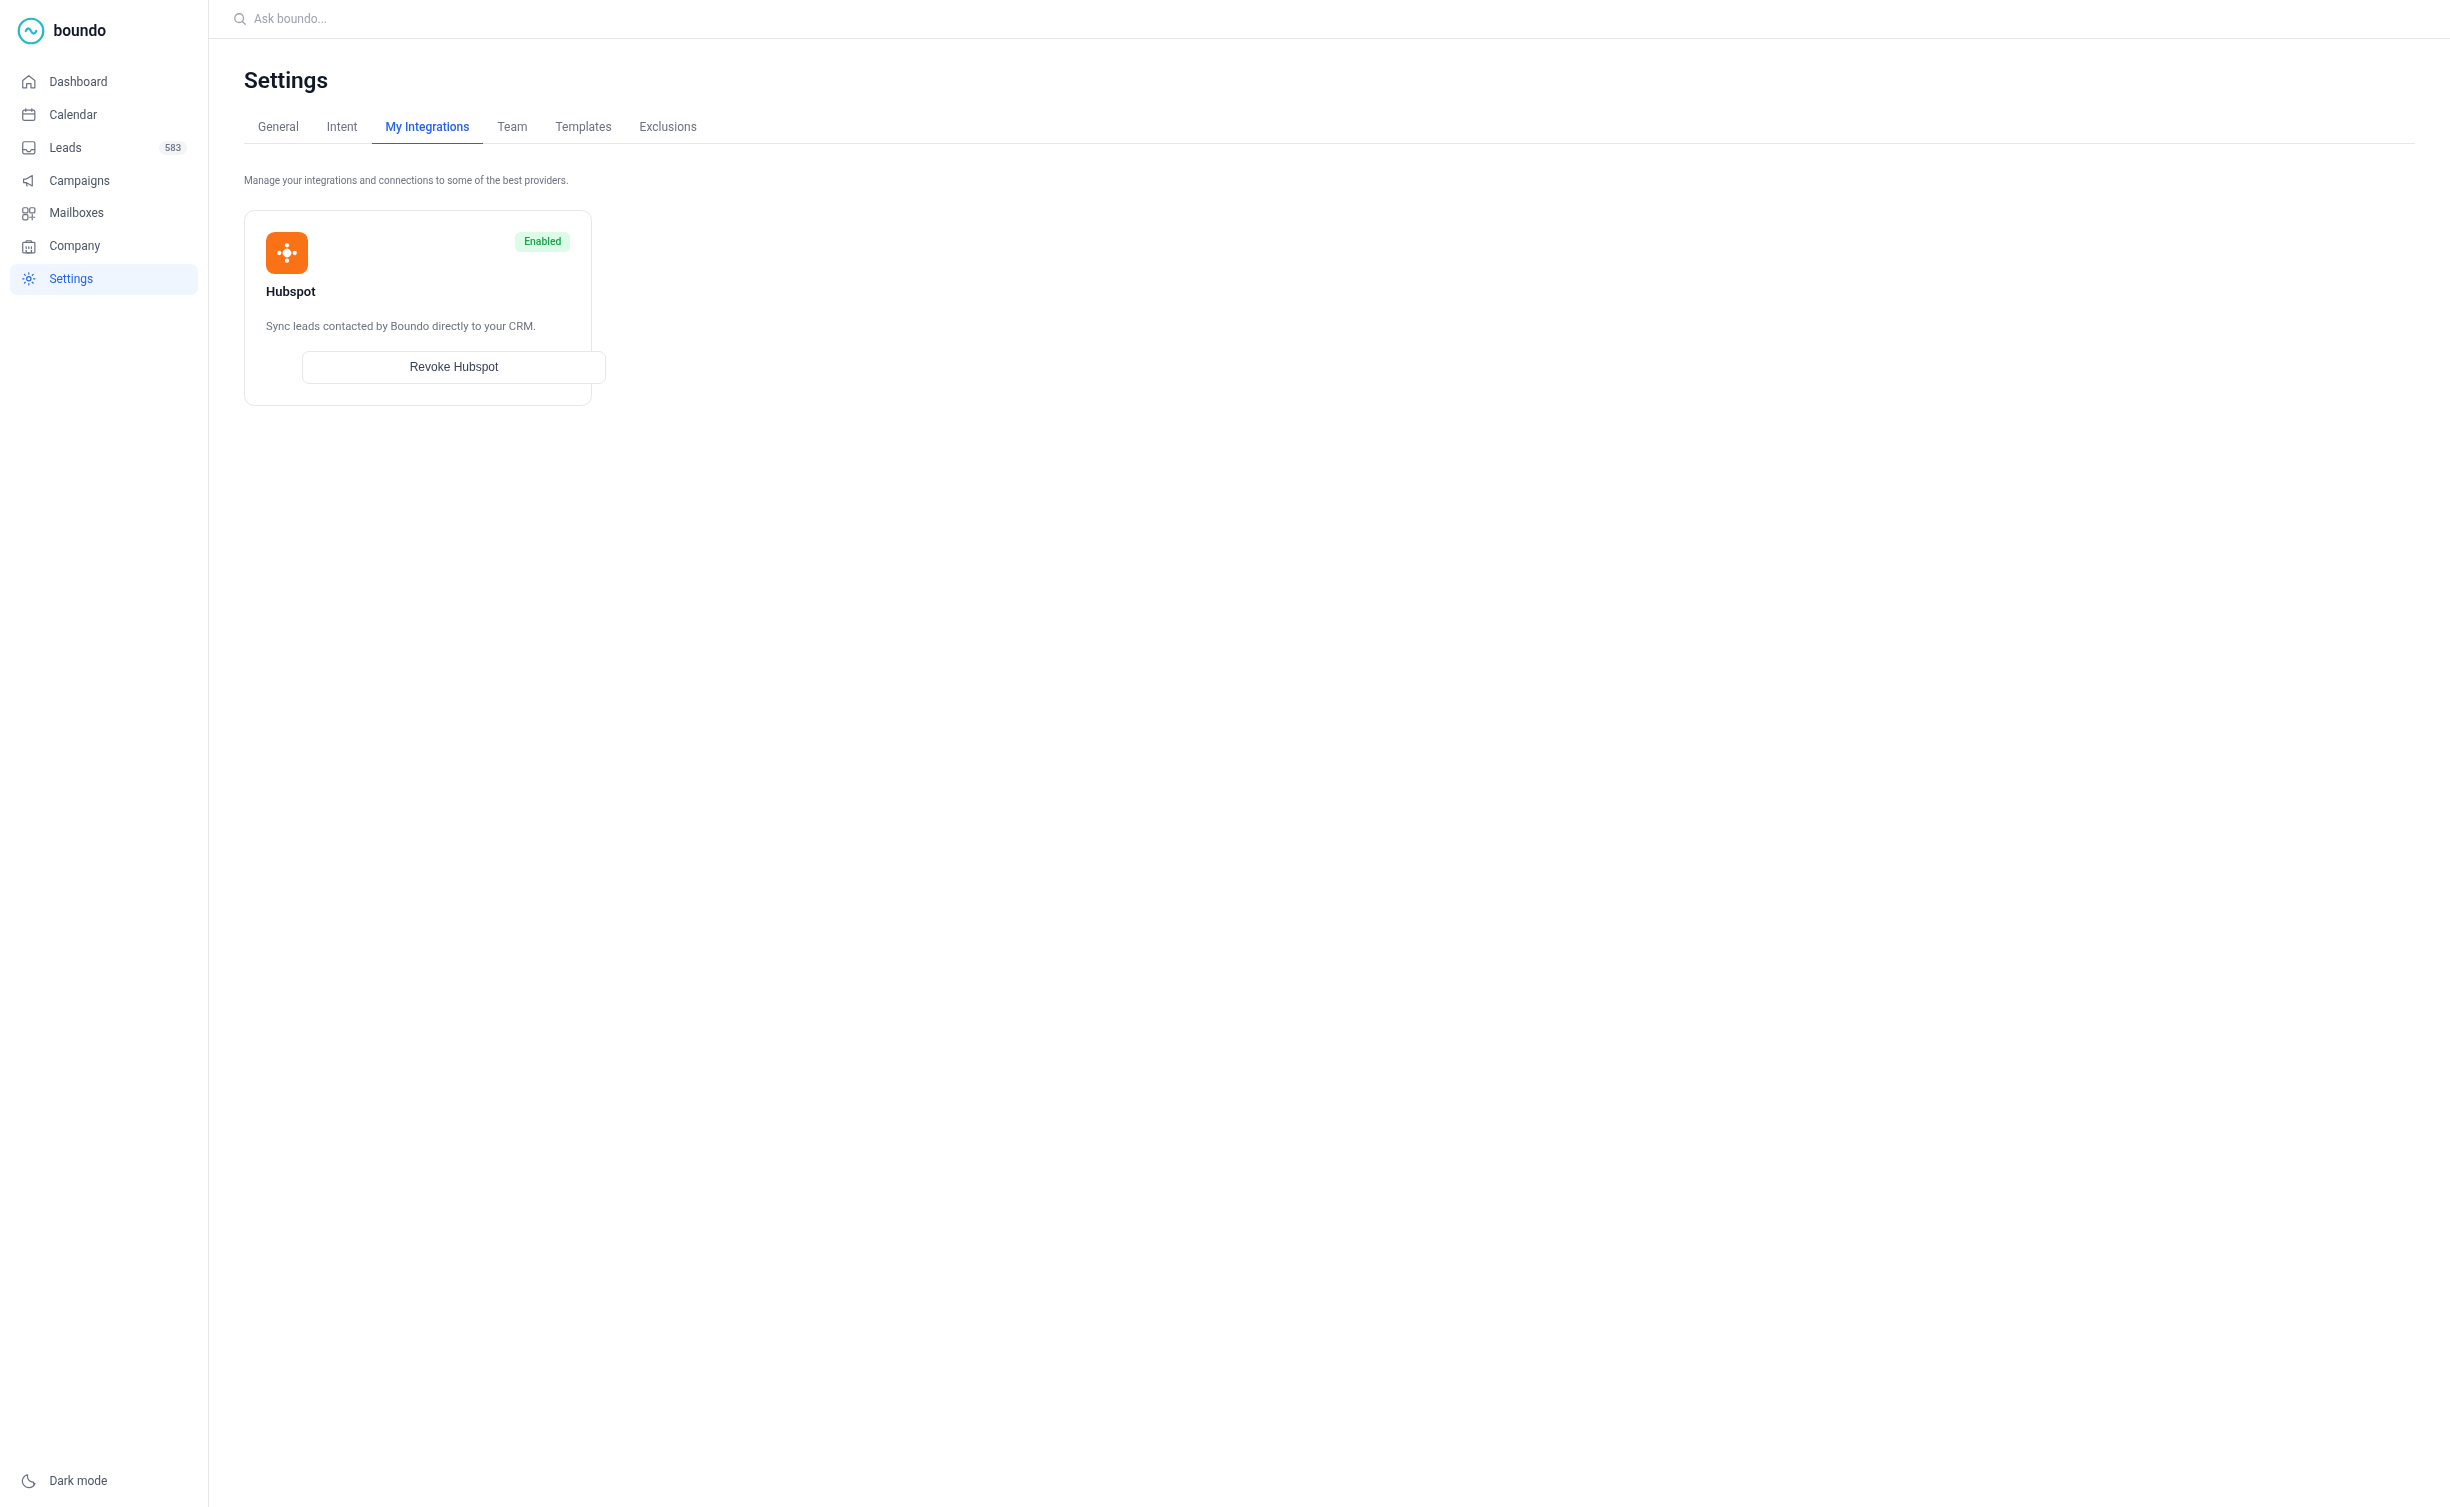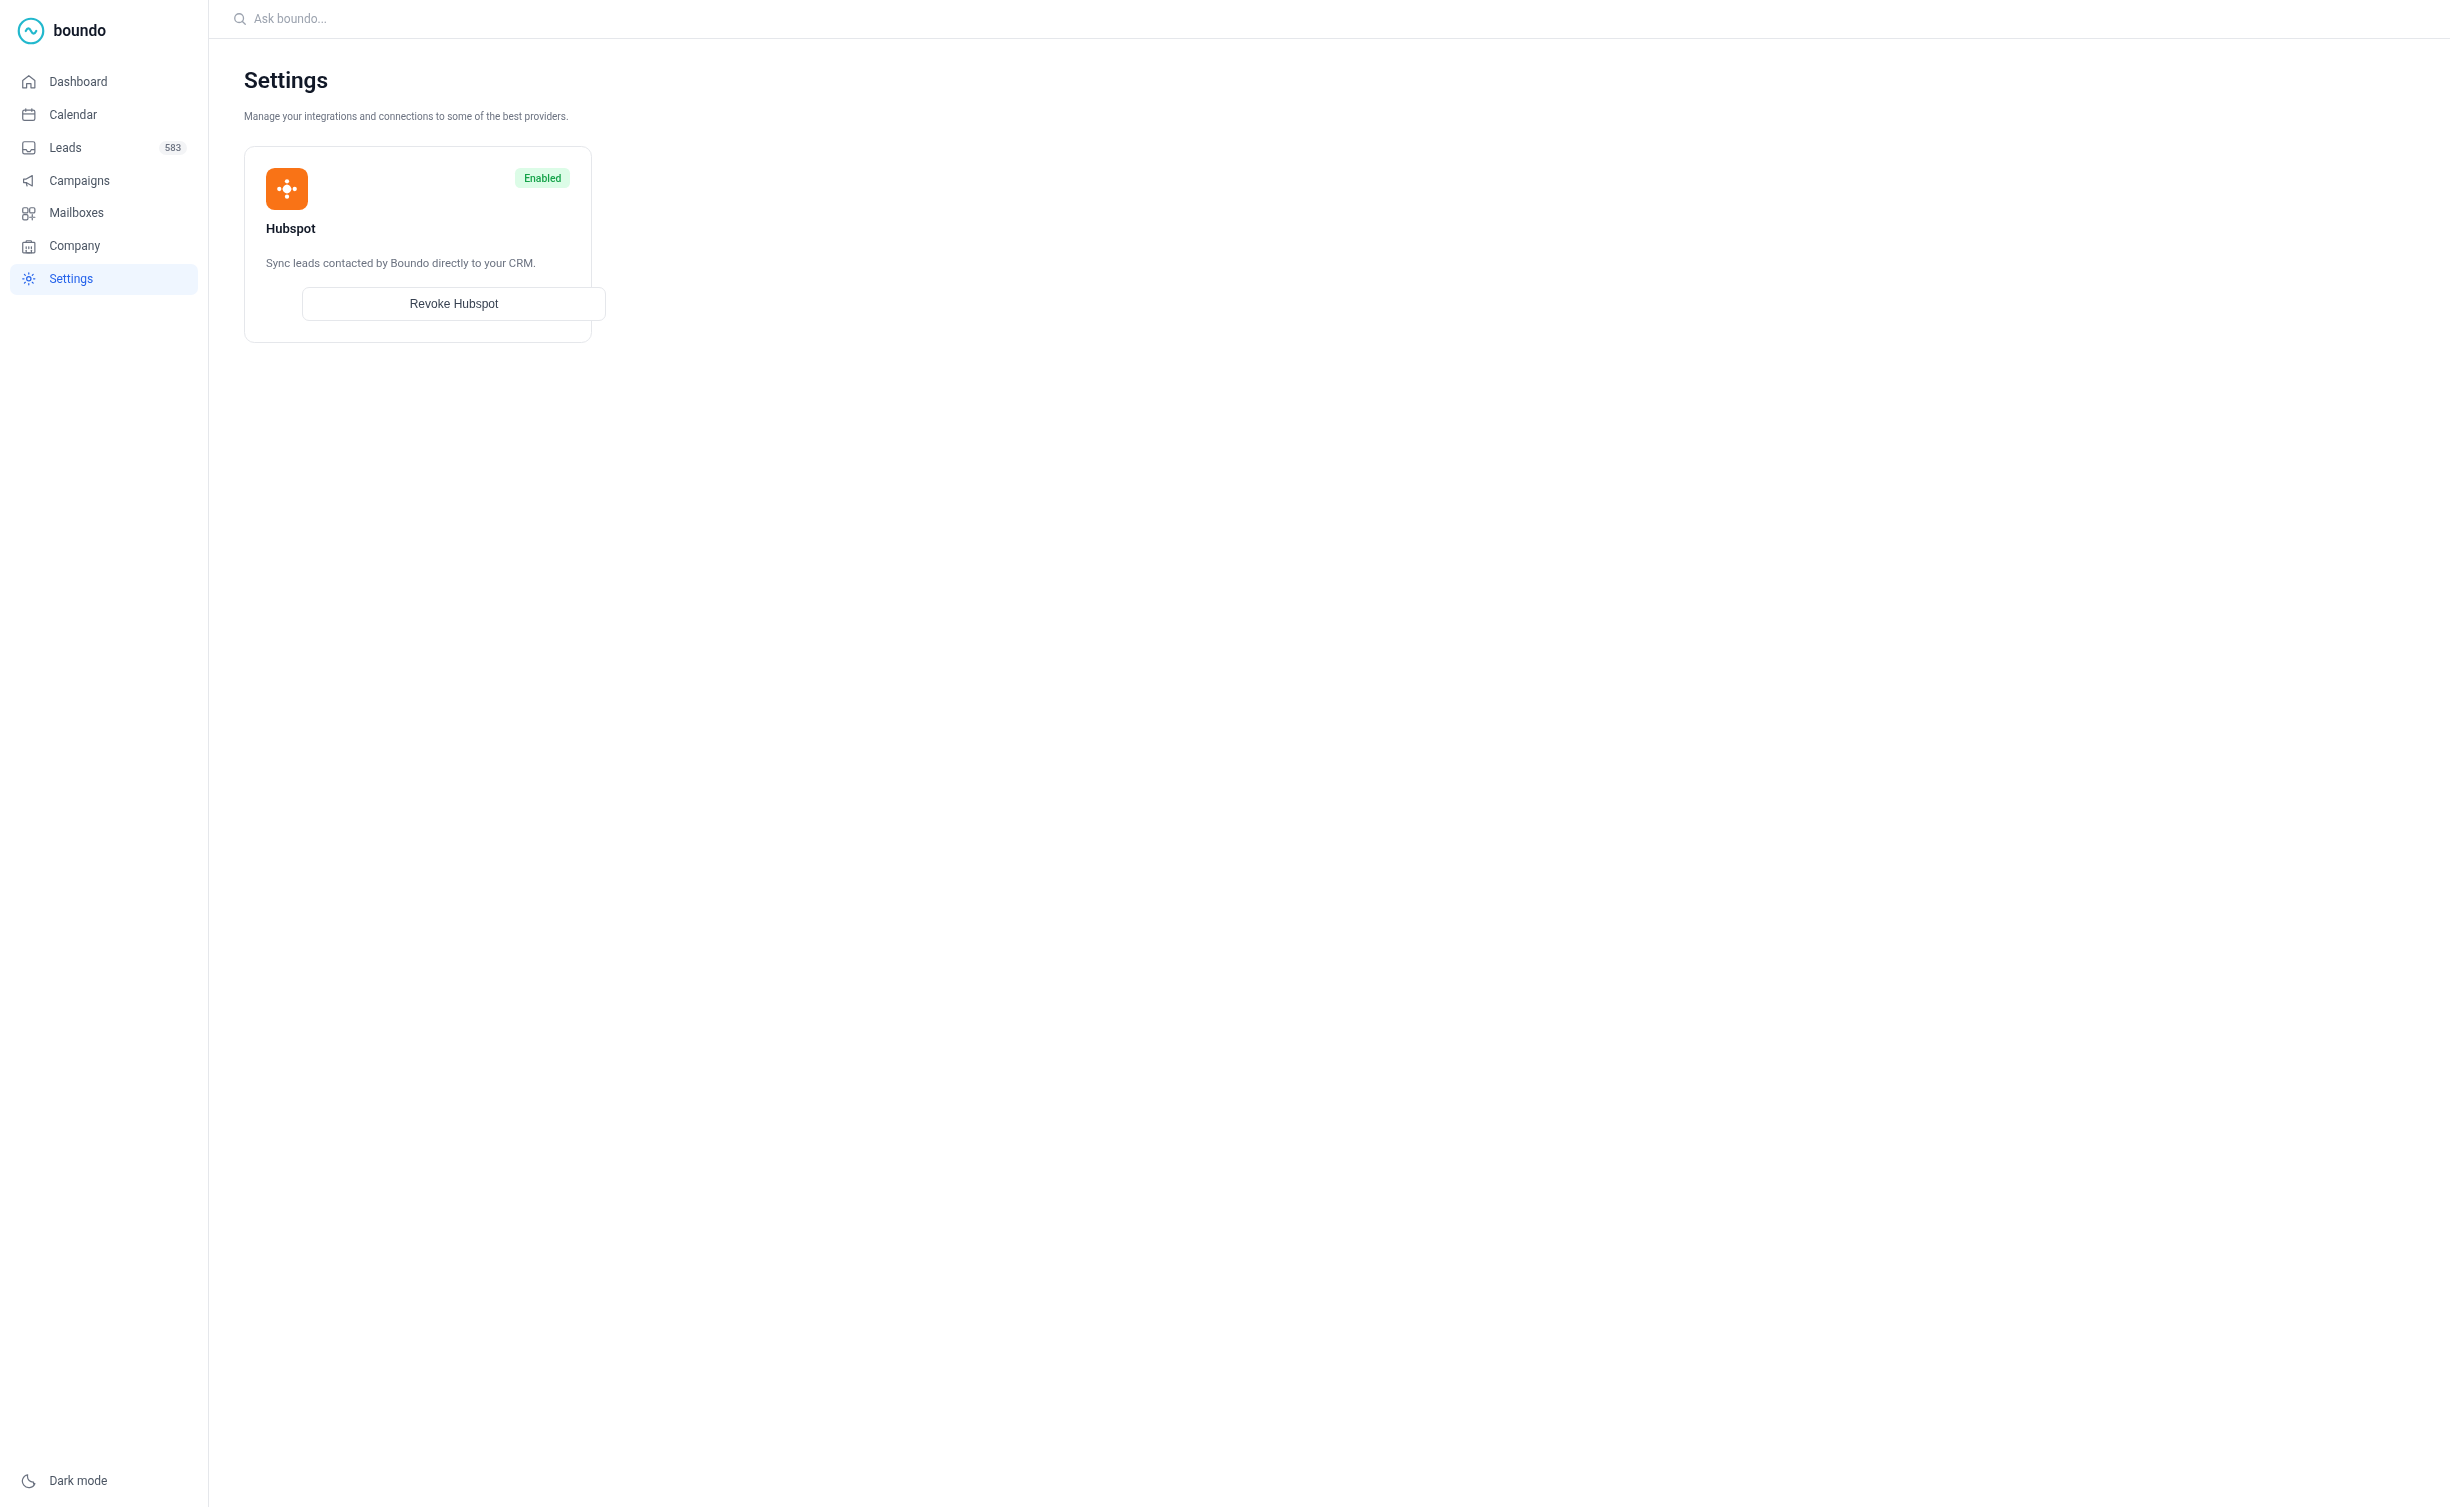--- a/index.html
+++ b/index.html
@@ -358,20 +358,28 @@
           <line x1="10.5" y1="10.5" x2="14" y2="14" stroke="#9ca3af" stroke-width="1.5" stroke-linecap="round"></line>
         </svg>
       </span>
       <span>Ask boundo...</span>
     </div>
   </header>
 
   <div class="content">
     <h1 class="page-title">Settings</h1>
 
+    <div class="tabs">
+      <div class="tab">General</div>
+      <div class="tab">Intent</div>
+      <div class="tab active">My Integrations</div>
+      <div class="tab">Team</div>
+      <div class="tab">Templates</div>
+      <div class="tab">Exclusions</div>
+    </div>
 
     <div>
       <p class="section-desc">Manage your integrations and connections to some of the best providers.</p>
 
       <div class="integration-card">
         <div class="card-header">
           <div class="hubspot-icon">
 
             <svg width="24" height="24" viewBox="0 0 28 28" fill="none" xmlns="http://www.w3.org/2000/svg">
               <circle cx="14" cy="14" r="5" fill="white"></circle>

